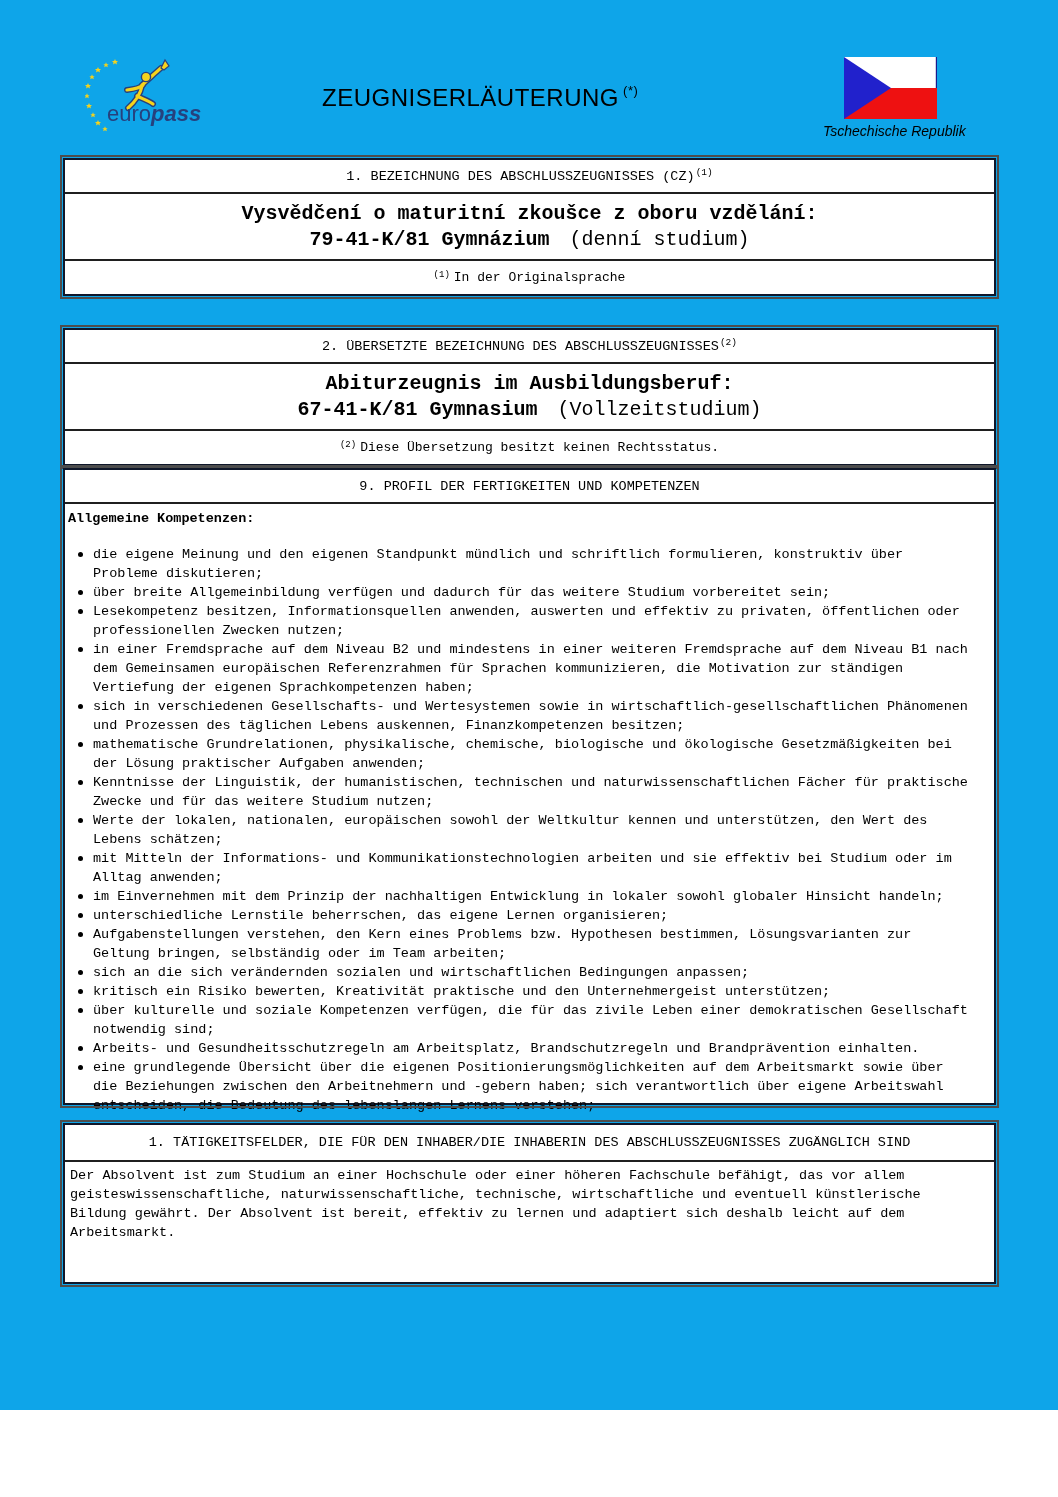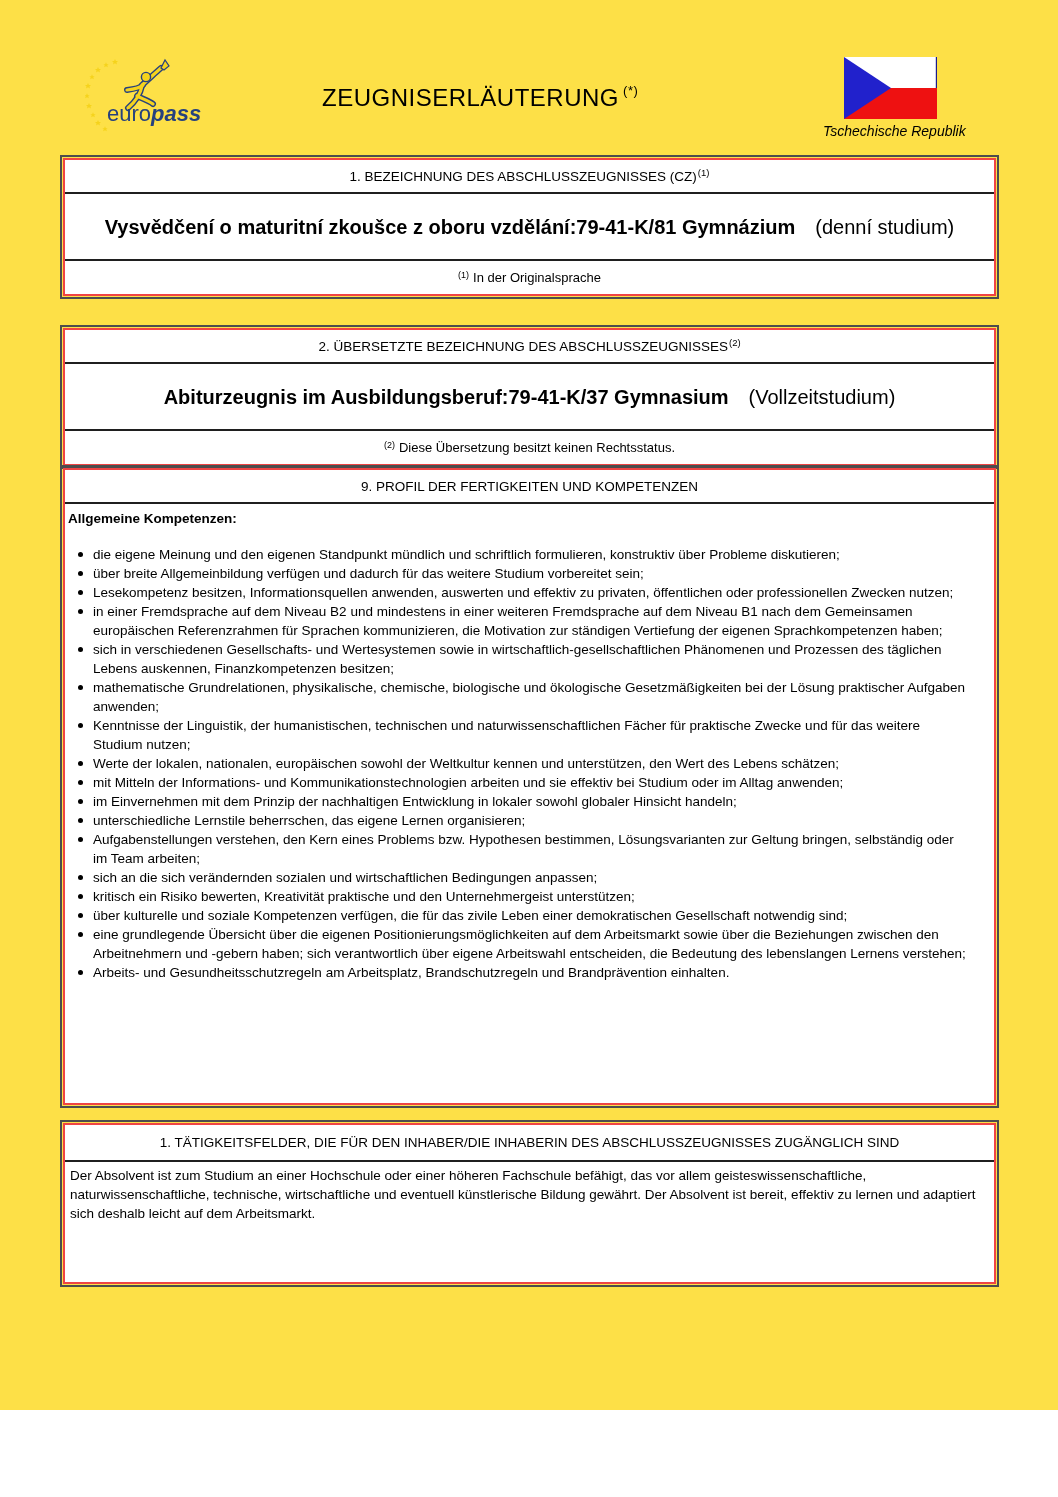--- a/index.html
+++ b/index.html
@@ -1,53 +1,53 @@
 <!DOCTYPE html>
 <html lang="de"><head>
 <meta charset="utf-8">
 <style>
   * { margin:0; padding:0; box-sizing:border-box; }
   html,body { background:#ffffff; }
   #page {
-    position:relative; width:1058px; height:1410px; background:#fde047;
+    position:relative; width:1058px; height:1410px; background:#0ea5e9;
     font-family:"Liberation Sans", sans-serif; color:#000;
   }
 
   
   .logo-wrap { position:absolute; left:85px; top:58px; width:145px; height:90px; }
   .page-title {
     position:absolute; left:322px; top:84px; font-size:24px; font-weight:normal;
     letter-spacing:0.5px; white-space:nowrap;
   }
   .page-title sup { font-size:13px; position:relative; top:-2px; margin-left:4px; }
   .flag-wrap { position:absolute; left:823px; top:57px; width:134px; text-align:center;font-style:italic; }
   .flag-wrap svg { display:block; margin:0 auto; }
   .country-name { margin-top:4px; font-size:14px; white-space:nowrap; }
 
   
   .doc-box {
     position:absolute; left:63px; width:933px; background:#fff;
-    border:2px solid #ef4444; outline:2px solid #4d4d4d; outline-offset:1px;
-    display:flex; flex-direction:column;
+    border:2px solid #0f172a; outline:2px solid #4d4d4d; outline-offset:1px;
+    display:flex; flex-direction:column;font-family:Liberation Mono, monospace;
   }
   #box1 { top:158px; height:138px; }
   #box2 { top:328px; height:138px; }
   #box3 { top:468px; height:637px; }
   #box4 { top:1123px; height:161px; }
 
   .box-header {
     flex:0 0 auto; height:34px; display:flex; align-items:center; justify-content:center;
     border-bottom:2px solid #1f1f1f; font-size:13.5px; text-align:center;
   }
   #box4 .box-header { height:37px; }
   .box-header sup { font-size:9.5px; position:relative; top:-4px; margin-left:1px; }
 
   .box-main {
     flex:0 0 auto; height:67px; border-bottom:2px solid #1f1f1f;
-    display:flex; flex-direction:row; align-items:center; justify-content:center;
+    display:flex; flex-direction:column; align-items:center; justify-content:center;
     font-size:20px; font-weight:bold; line-height:26px; text-align:center;
   }
   .box-main .normal-part { font-weight:normal; margin-left:20px; }
 
   .box-footer {
     flex:1; display:flex; align-items:center; justify-content:center; font-size:13px;
   }
   .box-footer sup { font-size:9px; position:relative; top:-3px; margin-right:4px; }
 
   .box-body { flex:1; padding:5px 12px 0 3px; font-size:13.5px; line-height:19px; }
@@ -132,21 +132,21 @@
   </section>
 
   <section class="doc-box" id="box2">
     <div class="box-header">
       <span>2. ÜBERSETZTE BEZEICHNUNG DES ABSCHLUSSZEUGNISSES</span>
         <sup>(2)</sup>
     </div>
     <div class="box-main">
       <div>Abiturzeugnis im Ausbildungsberuf:</div>
       <div>
-        <span>79-41-K/37 Gymnasium</span><span class="normal-part">(Vollzeitstudium)</span>
+        <span>67-41-K/81 Gymnasium</span><span class="normal-part">(Vollzeitstudium)</span>
       </div>
     </div>
     <div class="box-footer">
       <sup>(2)</sup>
         <span>Diese Übersetzung besitzt keinen Rechtsstatus.</span>
     </div>
   </section>
 
   <section class="doc-box" id="box3">
     <div class="box-header">
@@ -210,25 +210,25 @@
         <li>
             <span class="dot"></span>
             <span class="btxt">kritisch ein Risiko bewerten, Kreativität praktische und den Unternehmergeist unterstützen;</span>
           </li>
         <li>
             <span class="dot"></span>
             <span class="btxt">über kulturelle und soziale Kompetenzen verfügen, die für das zivile Leben einer demokratischen Gesellschaft notwendig sind;</span>
           </li>
         <li>
             <span class="dot"></span>
+            <span class="btxt">Arbeits- und Gesundheitsschutzregeln am Arbeitsplatz, Brandschutzregeln und Brandprävention einhalten.</span>
+          </li>
+        <li>
+            <span class="dot"></span>
             <span class="btxt">eine grundlegende Übersicht über die eigenen Positionierungsmöglichkeiten auf dem Arbeitsmarkt sowie über die Beziehungen zwischen den Arbeitnehmern und -gebern haben; sich verantwortlich über eigene Arbeitswahl entscheiden, die Bedeutung des lebenslangen Lernens verstehen;</span>
-          </li>
-        <li>
-            <span class="dot"></span>
-            <span class="btxt">Arbeits- und Gesundheitsschutzregeln am Arbeitsplatz, Brandschutzregeln und Brandprävention einhalten.</span>
           </li>
       </ul>
     </div>
   </section>
 
   <section class="doc-box" id="box4">
     <div class="box-header">
       <span>1. TÄTIGKEITSFELDER, DIE FÜR DEN INHABER/DIE INHABERIN DES ABSCHLUSSZEUGNISSES ZUGÄNGLICH SIND</span>
     </div>
     <div class="box-body">

